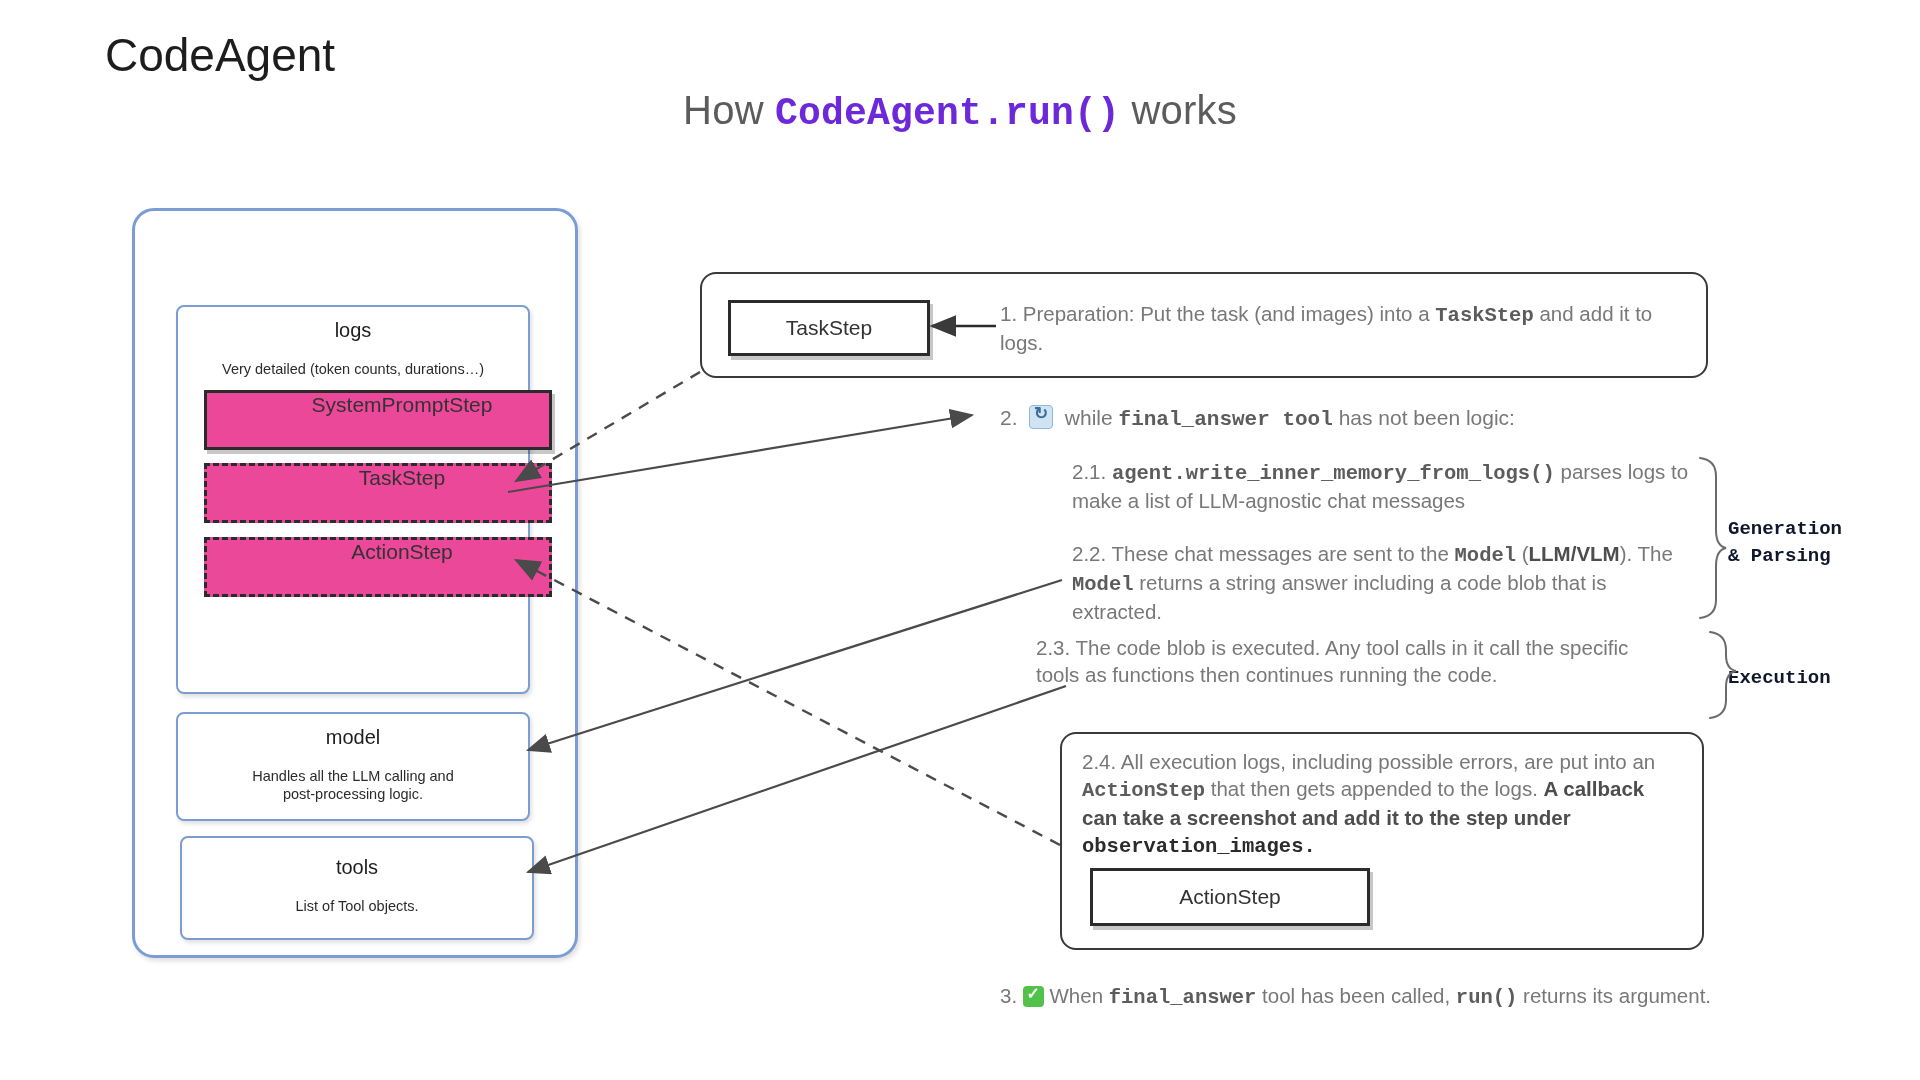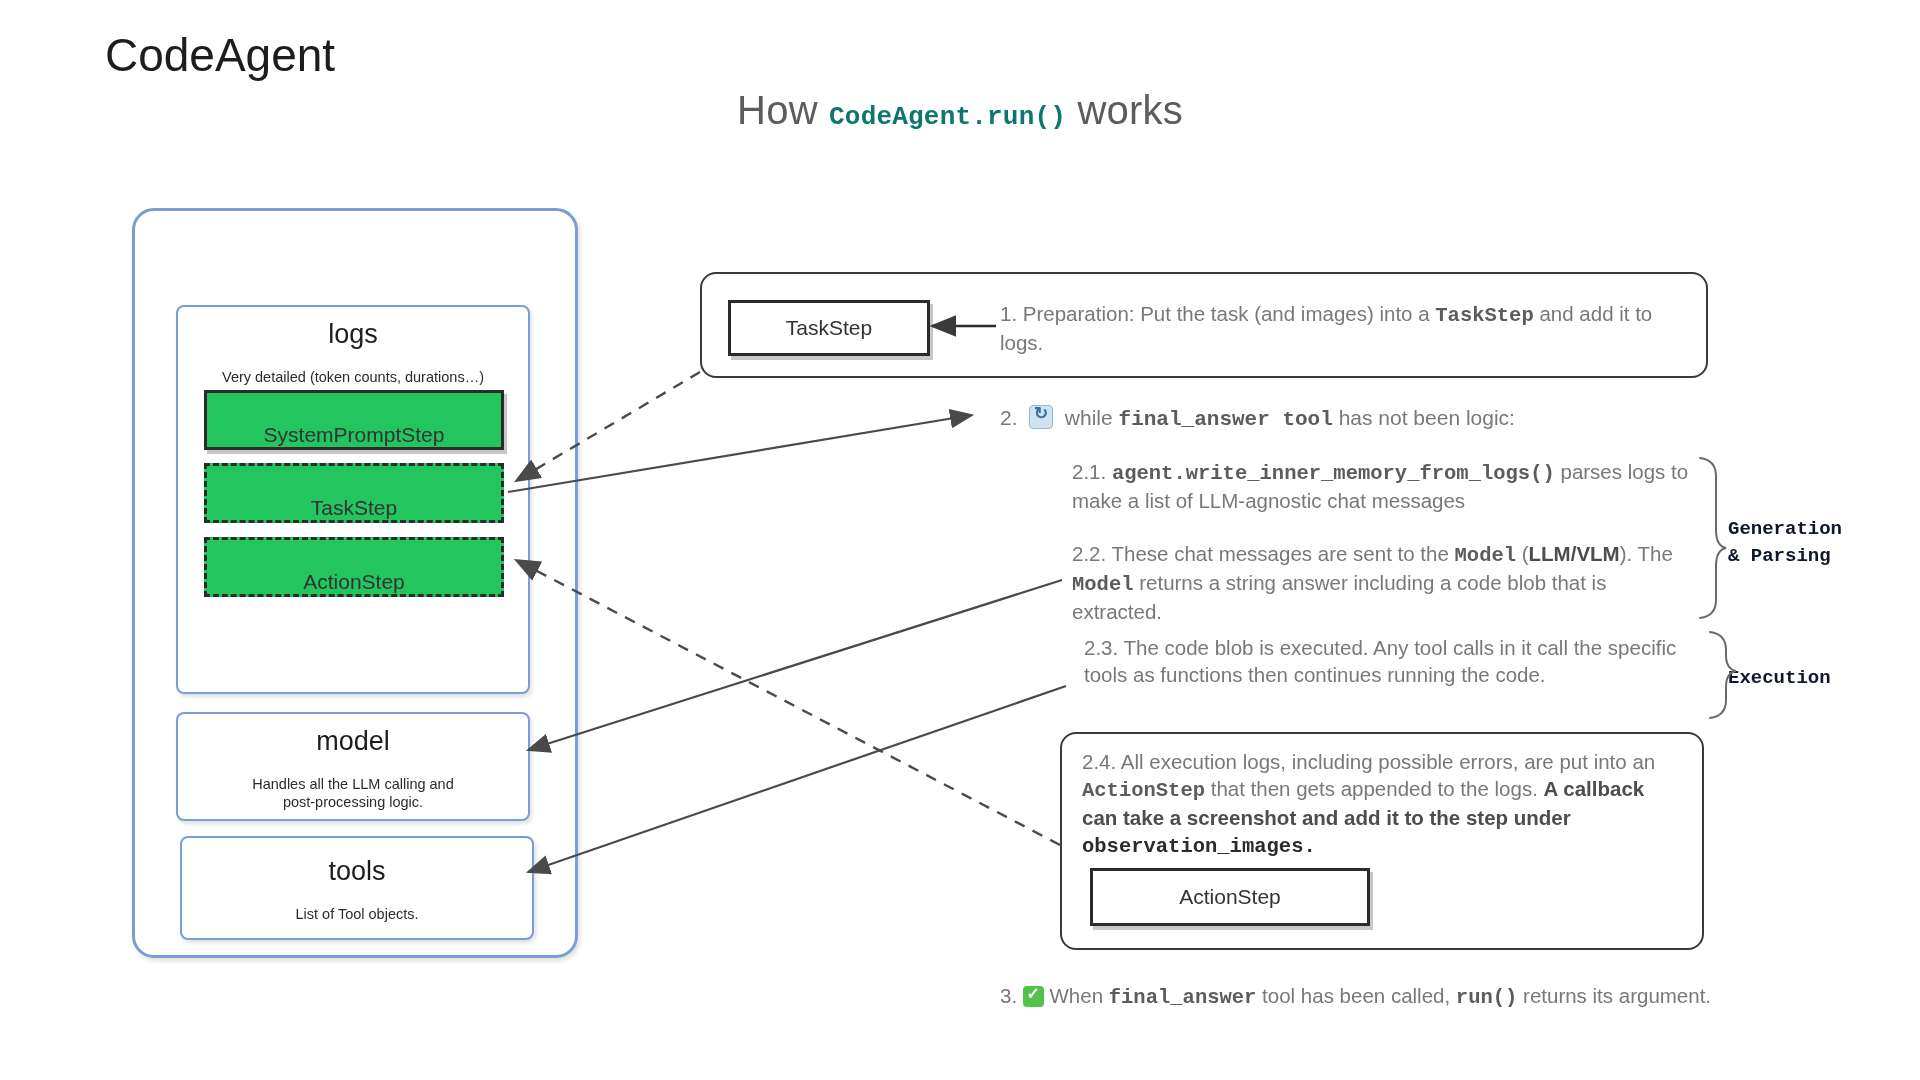--- a/index.html
+++ b/index.html
@@ -15,51 +15,51 @@
 
   
   .title{
     position:absolute;left:0;top:88px;width:1920px;
     text-align:center;
     font-size:40px;
     color:#5c5c5c;
     letter-spacing:0.2px;
     white-space:pre;
   }
-  .title .mono{font-family:"Liberation Mono", monospace;font-size:26px;color:#0f766e;margin-top:32px;}
+  .title .mono{font-family:"Liberation Mono", monospace;font-size:38px;color:#6d28d9;margin-top:32px;}
 
   
   .agent-panel{
     position:absolute;left:132px;top:208px;width:440px;height:744px;
     border:3px solid #7c9dd4;border-radius:22px;background:#ffffff;
     box-shadow:2px 3px 5px rgba(0,0,0,.13);
   }
   .agent-title{
     position:absolute;left:0;top:28px;width:440px;text-align:center;
     font-size:46px;color:#1d1d1d;
   }
 
   .sub-box{
     position:absolute;border:2px solid #7c9dd4;border-radius:8px;background:#fff;
     box-shadow:2px 3px 4px rgba(0,0,0,.12);
   }
-  .sub-title{font-size:27px;color:#1d1d1d;text-align:center;}
+  .sub-title{font-size:20px;color:#1d1d1d;text-align:center;}
   .sub-desc{font-size:14.5px;color:#2b2b2b;text-align:center;line-height:1.25;margin-top:18px;}
 
   #logs-box{left:176px;top:305px;width:350px;height:385px;}
   #model-box{left:176px;top:712px;width:350px;height:105px;}
   #tools-box{left:180px;top:836px;width:350px;height:100px;}
 
   .box-head{position:absolute;left:0;top:12px;width:100%;}
 
   
   .chip{
     position:absolute;left:204px;width:294px;height:54px;
-    display:flex;align-items:flex-end;justify-content:center;
-    font-size:21px;color:#333;background:#22c55e;
+    display:flex;align-items:flex-start;justify-content:center;
+    font-size:21px;color:#333;background:#ec4899;padding-left:48px;
   }
   .chip.solid{border:3px solid #2b2b2b;box-shadow:3px 4px 0 rgba(0,0,0,.22);}
   .chip.dashed{border:3px dashed #2b2b2b;}
   #chip-sps{top:390px;}
   #chip-ts{top:463px;}
   #chip-as{top:537px;}
 
   
   .rbox{
     position:absolute;border:2px solid #3a3a3a;border-radius:16px;background:#fff;
@@ -83,21 +83,21 @@
   }
 
   .txt{position:absolute;color:#787878;line-height:1.32;}
   .mono{font-family:"Liberation Mono", monospace;font-weight:bold;color:#5c5c5c;}
   .bold{font-weight:bold;color:#4d4d4d;}
 
   #prep-text{left:1000px;top:300px;width:700px;font-size:20.5px;}
   #step2-head{left:1000px;top:404px;width:760px;font-size:21px;}
   #t21{left:1072px;top:458px;width:620px;font-size:20.5px;}
   #t22{left:1072px;top:540px;width:620px;font-size:20.5px;}
-  #t23{left:1084px;top:634px;width:640px;font-size:20.5px;}
+  #t23{left:1036px;top:634px;width:640px;font-size:20.5px;}
   #t24{left:1082px;top:748px;width:600px;font-size:20.5px;}
   #t3{left:1000px;top:982px;width:880px;font-size:20.5px;}
 
   .grp-label{
     position:absolute;font-family:"Liberation Mono", monospace;font-weight:bold;
     font-size:19px;color:#0f172a;line-height:1.4;white-space:pre-line;
   }
   #grp-gen{left:1728px;top:516px;}
   #grp-exec{left:1728px;top:665px;}
 

